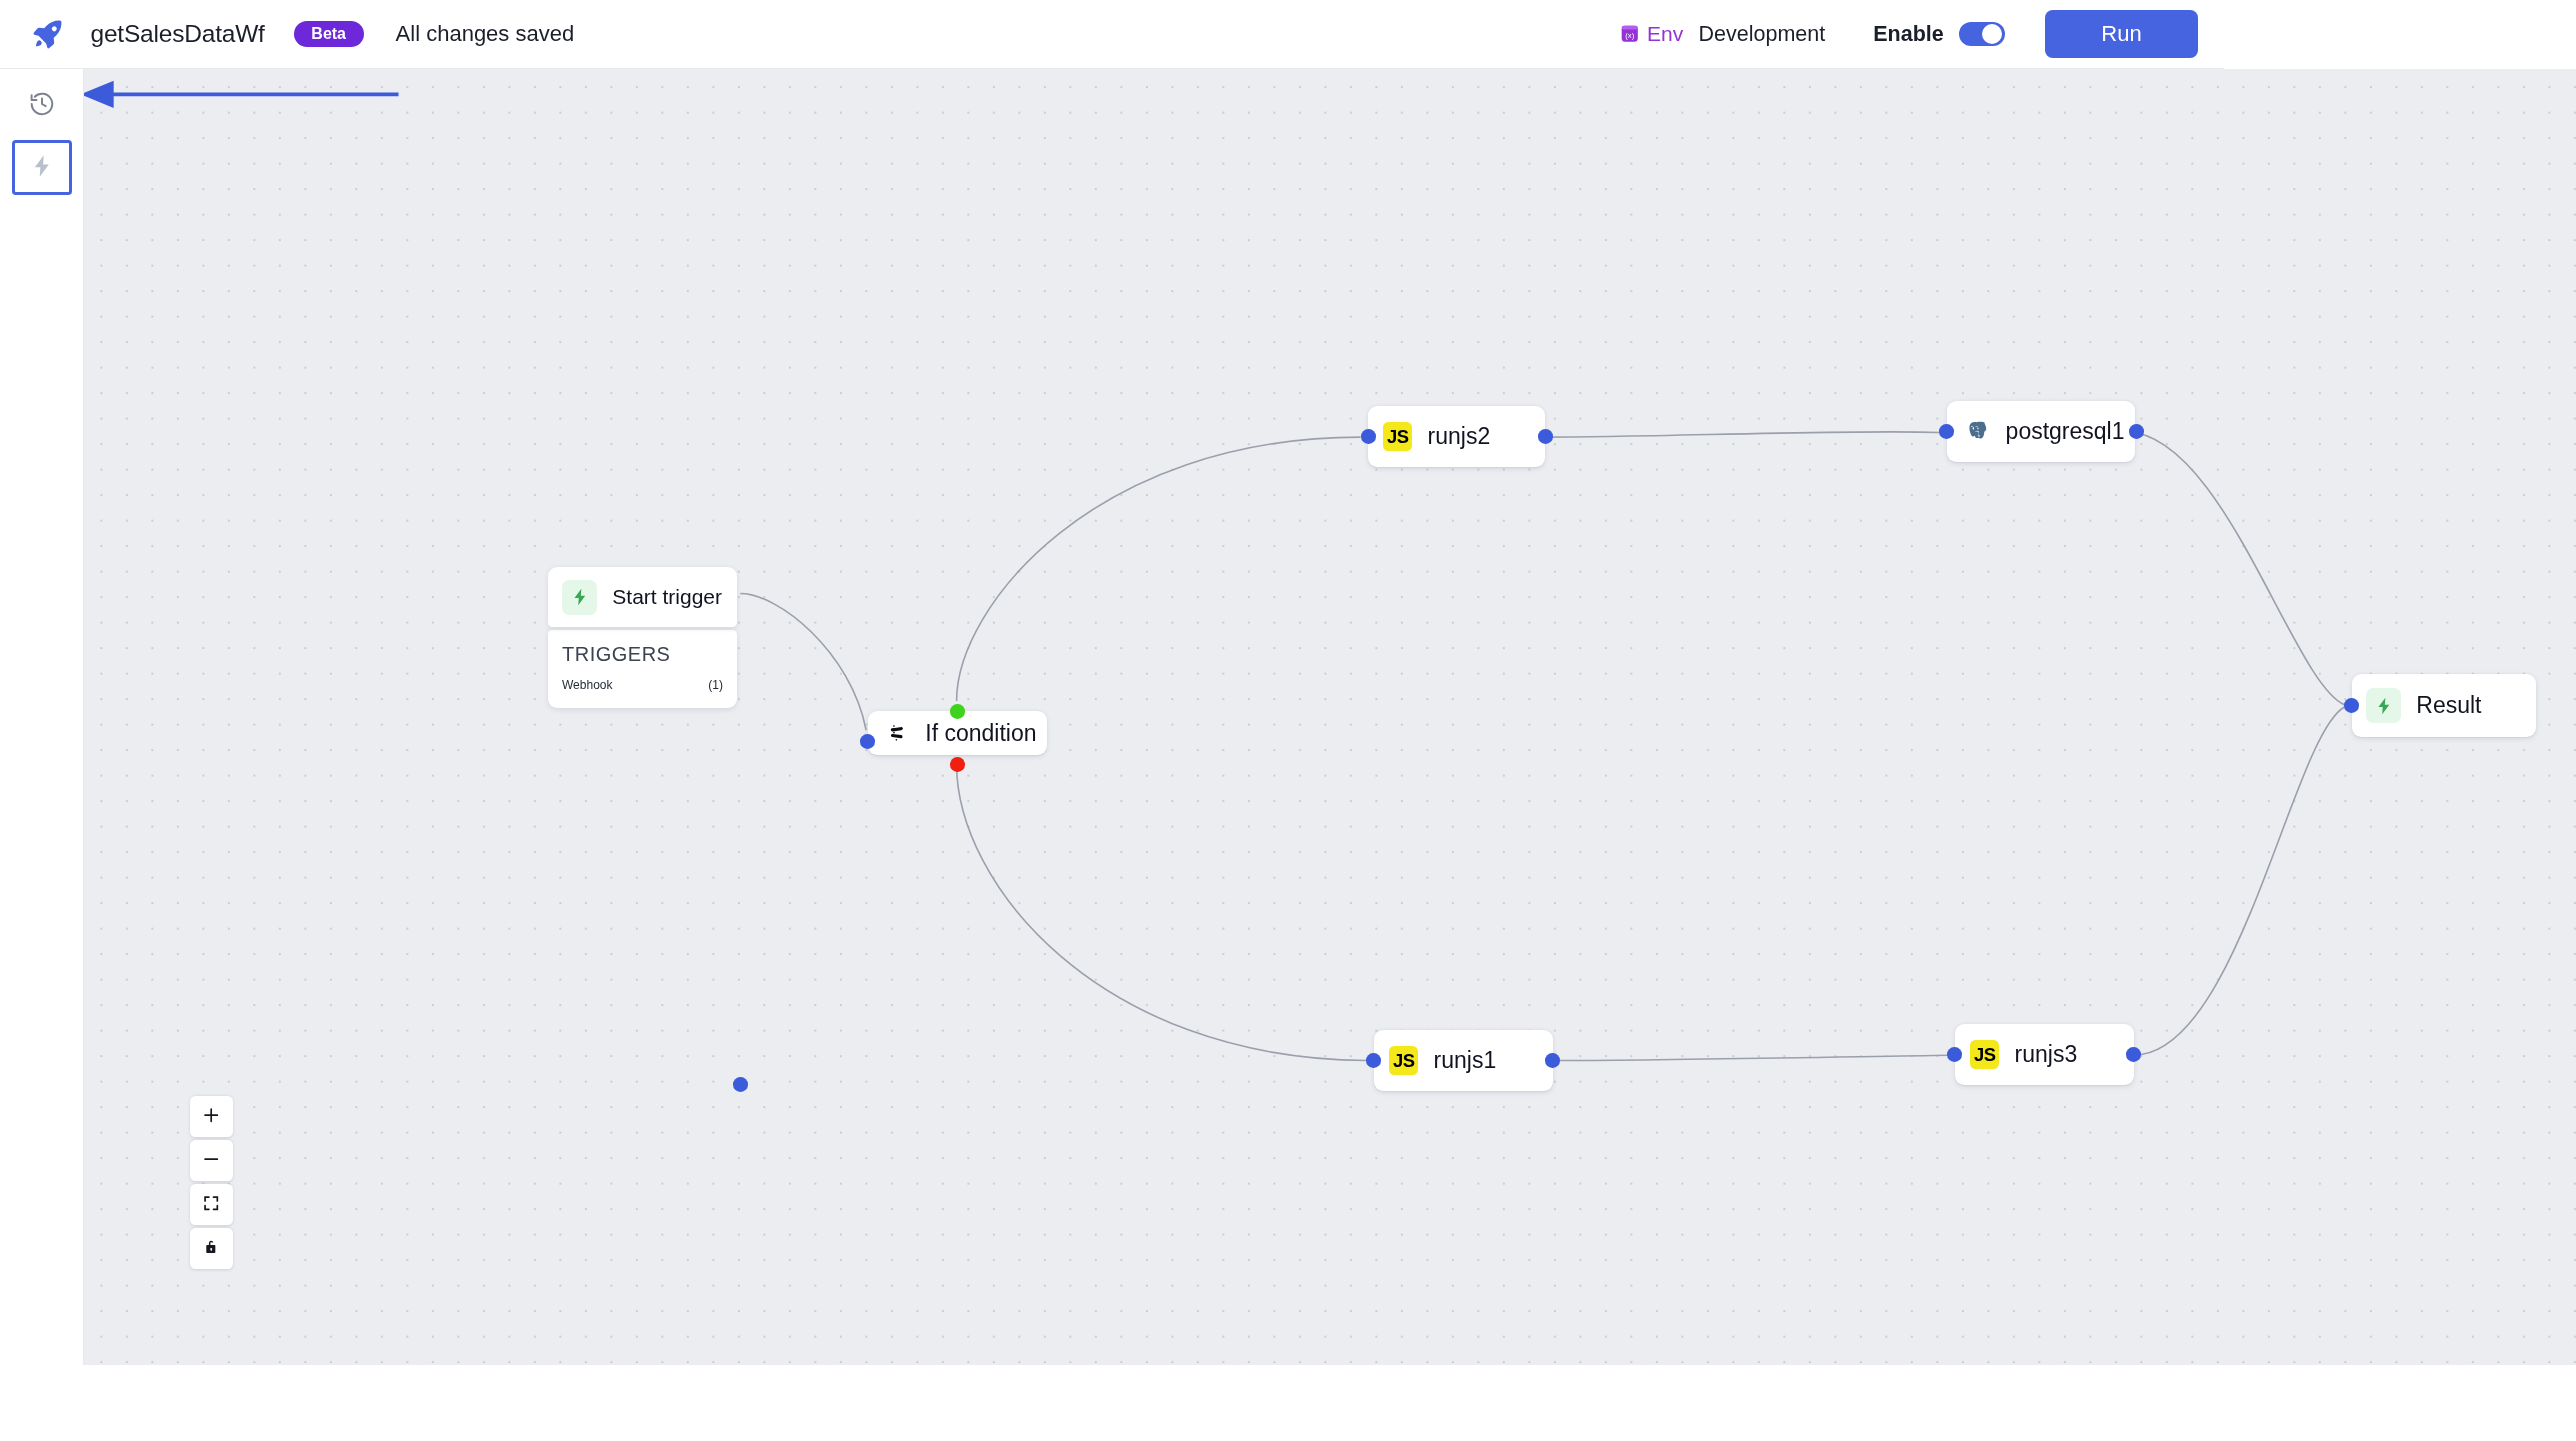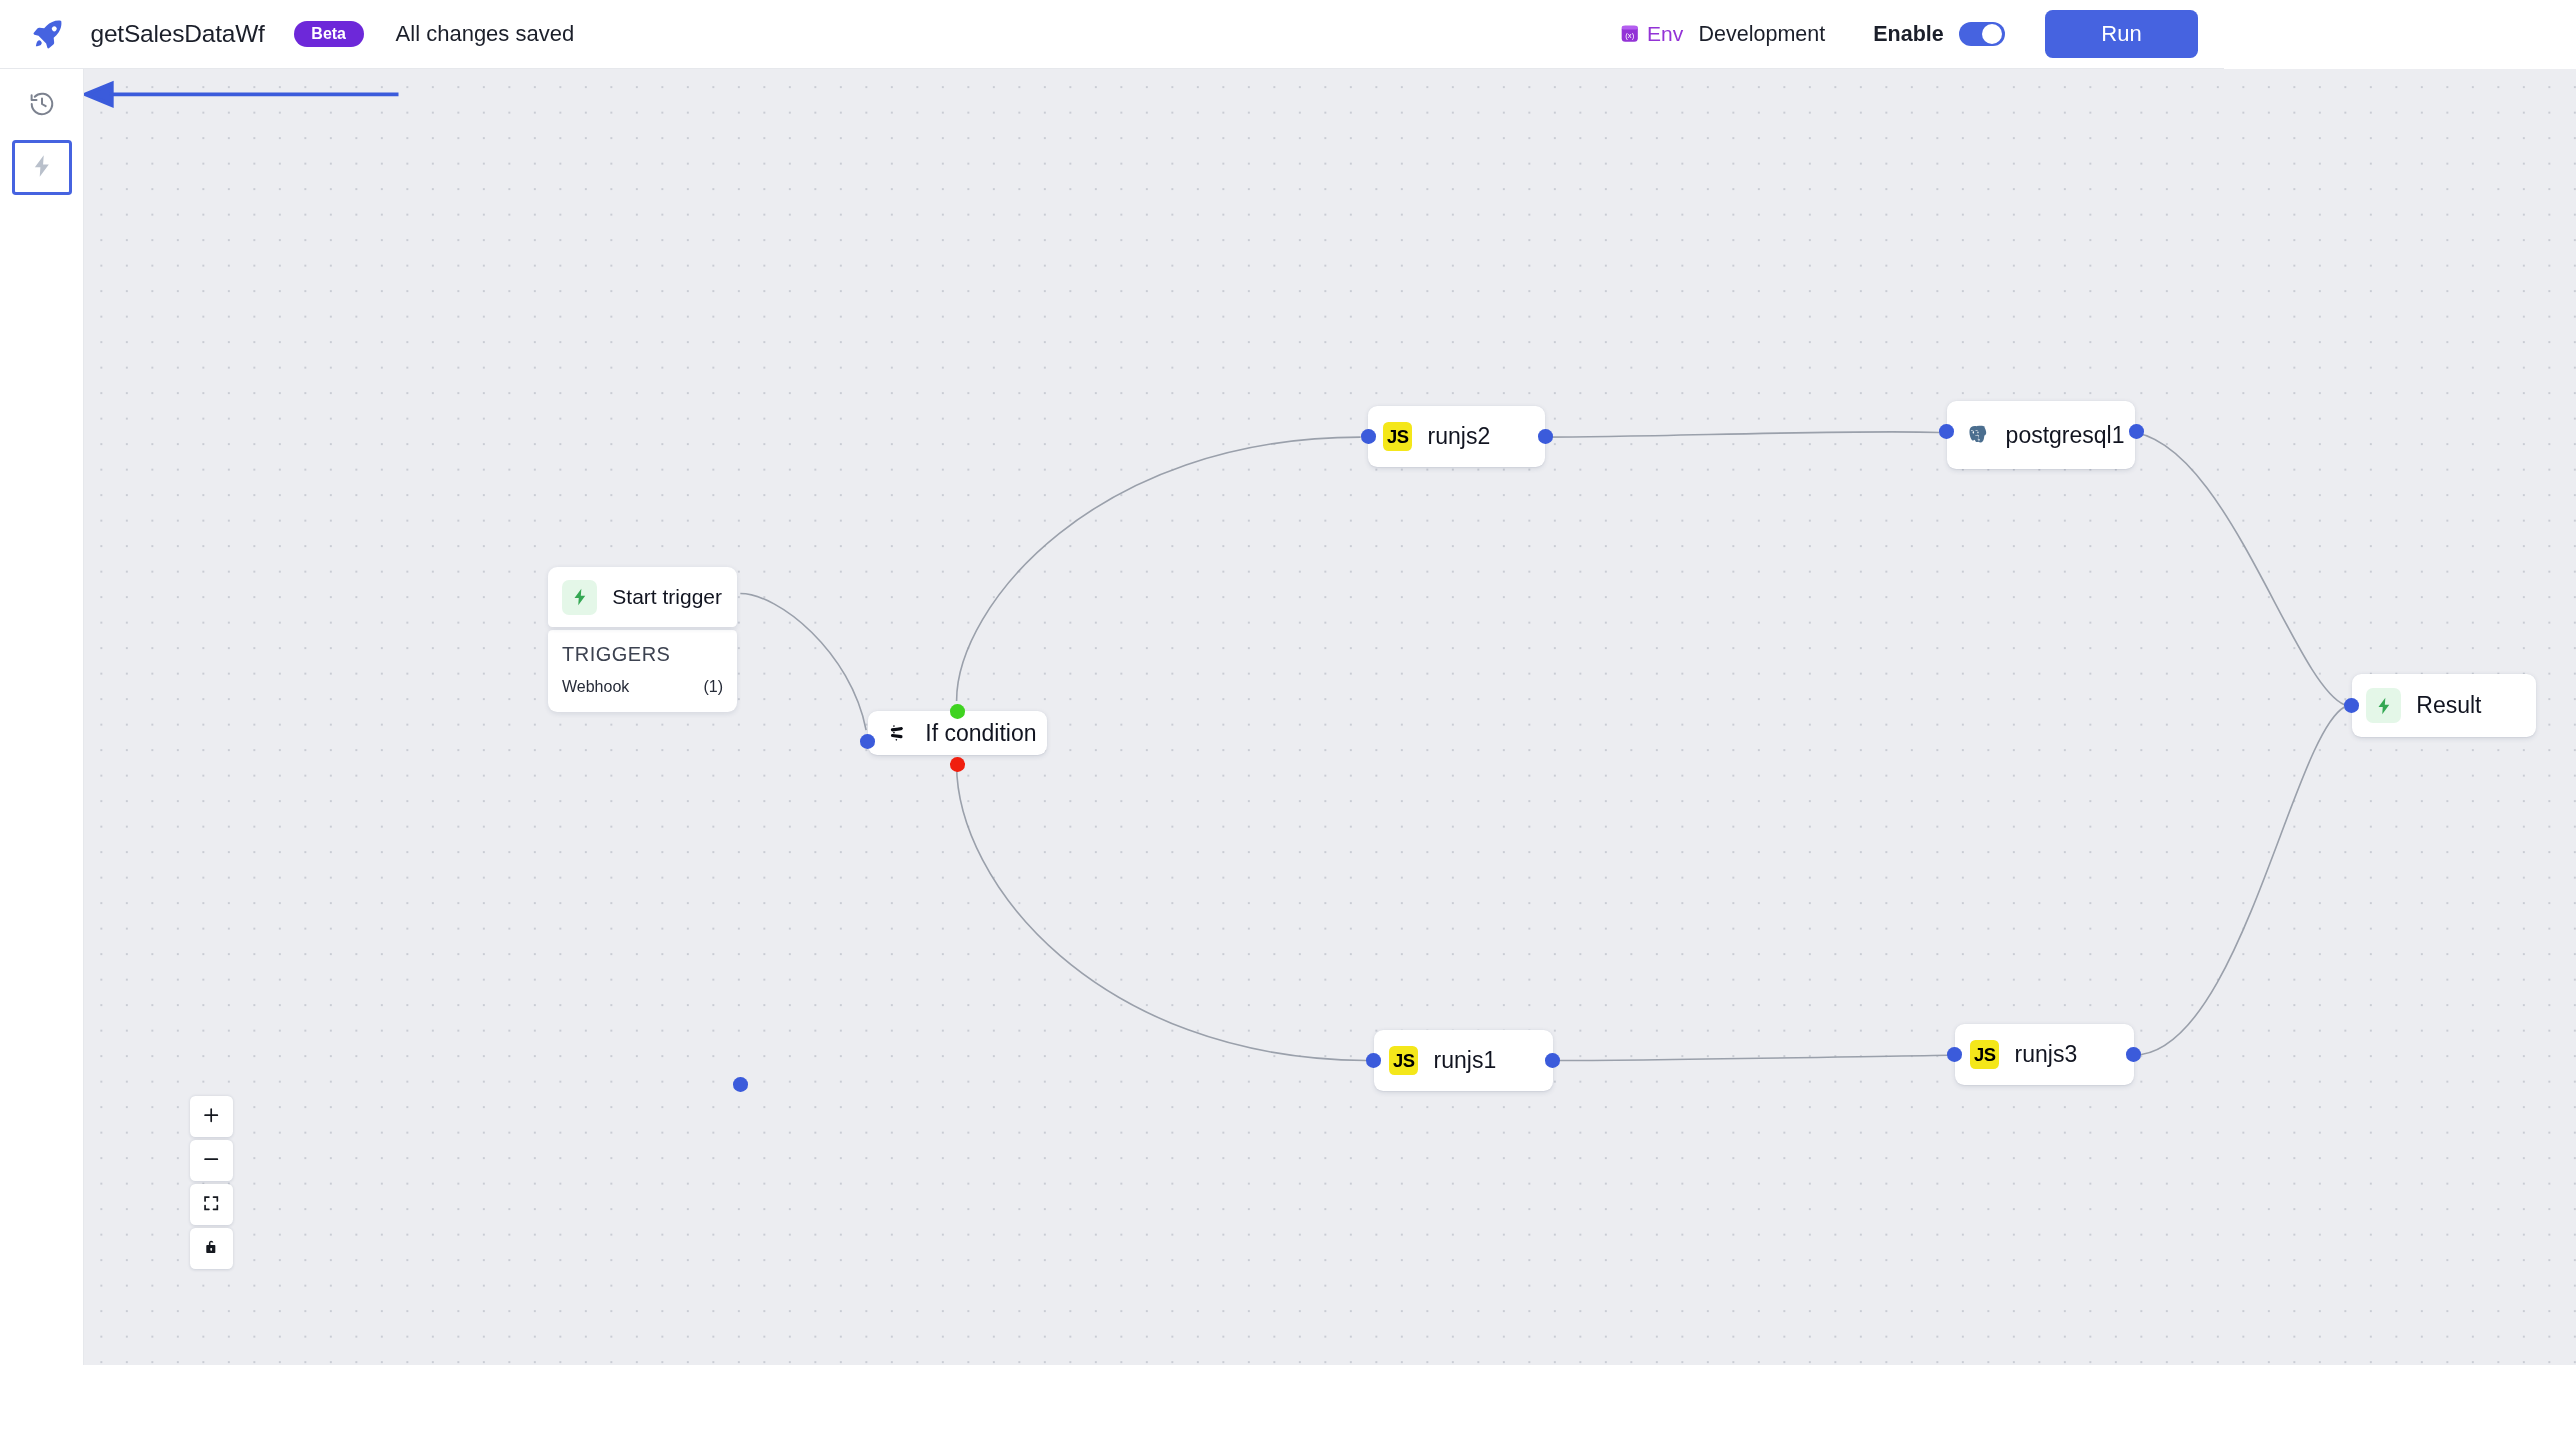--- a/index.html
+++ b/index.html
@@ -158,21 +158,21 @@
     padding: 13px 14px 15.3px 14px;
     box-shadow: 0 1.5px 5.4px rgba(24,39,75,0.10);
   }
   .triggers-title {
     font-size: 20px; color: #3c4250; letter-spacing: 0.5px;
     font-weight: 400;
   }
   .trigger-row {
     margin-top: 12.3px;
     display: flex; justify-content: space-between; align-items: center;
-    font-size: 16px; color: #262b38;
+    font-size: 12px; color: #262b38;
   }
 
   
   .annot-arrow { position: absolute; left: 0px; top: 0px; z-index: 25; pointer-events: none; }
 
   
   .zoom-controls {
     position: absolute; left: 106px; bottom: 96px;
     display: flex; flex-direction: column; gap: 3.1px;
     z-index: 15;
@@ -312,21 +312,21 @@
 
     <div class="node" style="left:1284px; top:337px; width:177px; height:61px; padding-left:15.3px;">
       <div class="node-icon-box icon-js" style="width:29px;height:29px;border-radius:5.4px;">
           <span>JS</span>
         </div>
       <div class="node-label">runjs2</div>
     </div>
     <div class="port" style="left:1277px; top:360px;"></div>
     <div class="port" style="left:1454px; top:360px;"></div>
 
-    <div class="node" style="left:1863px; top:332px; width:188px; height:68px; padding-left:15.3px;">
+    <div class="node" style="left:1863px; top:332px; width:188px; height:61px; padding-left:15.3px;">
       <div class="node-icon-box" style="width:31px;">
         <svg width="24.5" height="24.5" viewBox="0 0 24 24" fill="#4b6e8f">
           <path d="M18.9 4.1c-1.2-1-3.1-1.5-5.4-1.4-1.3.05-2.5.3-3.1.5-.5-.1-1.1-.2-1.8-.2-1.4 0-2.6.35-3.4 1C4.1 4.8 3.5 6.2 3.4 8.1c-.1 1.9.3 4.3 1.1 6.3.4 1.1.95 2 1.5 2.5.3.25.75.45 1.2.3.35-.1.6-.4.8-.75.2.25.5.45.85.5.1.55.35 1.05.8 1.35.6.4 1.45.45 2.35.1l.15-.05c.55.45 1.3.75 2.1.75.35 0 .7-.05 1-.2 1.1-.45 1.85-1.6 2.25-3.35.25-1.1.4-2.35.5-3.2.45-.15.85-.4 1.15-.75.55-.65.75-1.6.6-2.8-.15-1.4-.65-3.05-1.85-4.7zM10.2 6.9c.45-.1.95-.05 1.35.15.1.05.15.15.1.25s-.15.15-.25.1a1.7 1.7 0 0 0-.95-.1c-.4.05-.7.25-.8.5-.05.1-.15.15-.25.1s-.15-.15-.1-.25c.2-.4.55-.65.9-.75zm-3.3.5c-.3-.15-.7-.2-1.05-.1-.35.1-.6.3-.7.55-.05.1-.15.15-.25.1s-.15-.15-.1-.25c.15-.35.5-.65.95-.75.45-.1.95-.05 1.35.15.1.05.15.15.1.25s-.2.1-.3.05zM6.5 9.2c0-.6.3-1.05.7-1.05s.7.45.7 1.05-.3 1.05-.7 1.05-.7-.45-.7-1.05zm4.6 0c0-.55.25-.95.6-.95s.6.4.6.95-.25.95-.6.95-.6-.4-.6-.95zm2.6 7.8c-.65.25-1.3.2-1.7-.1-.35-.25-.5-.65-.45-1.15.05-.4.2-.8.35-1.15.2-.5.4-.95.35-1.35-.05-.4-.35-.7-.85-.9-.6-.25-1.45-.25-2.35 0-.1.05-.2 0-.25-.1s0-.2.1-.25c1-.3 1.95-.3 2.65-.5.65.3 1.05.75 1.1 1.3.05.55-.2 1.1-.4 1.6-.15.35-.3.7-.3 1-.05.3.05.5.25.65.3.2.8.2 1.3 0 .1-.05.2 0 .25.1s0 .2-.1.25z"></path>
         </svg>
       </div>
       <div class="node-label" style="margin-left:12.3px">postgresql1</div>
     </div>
     <div class="port" style="left:1855px; top:355px;"></div>
     <div class="port" style="left:2045px; top:355px;"></div>
 

